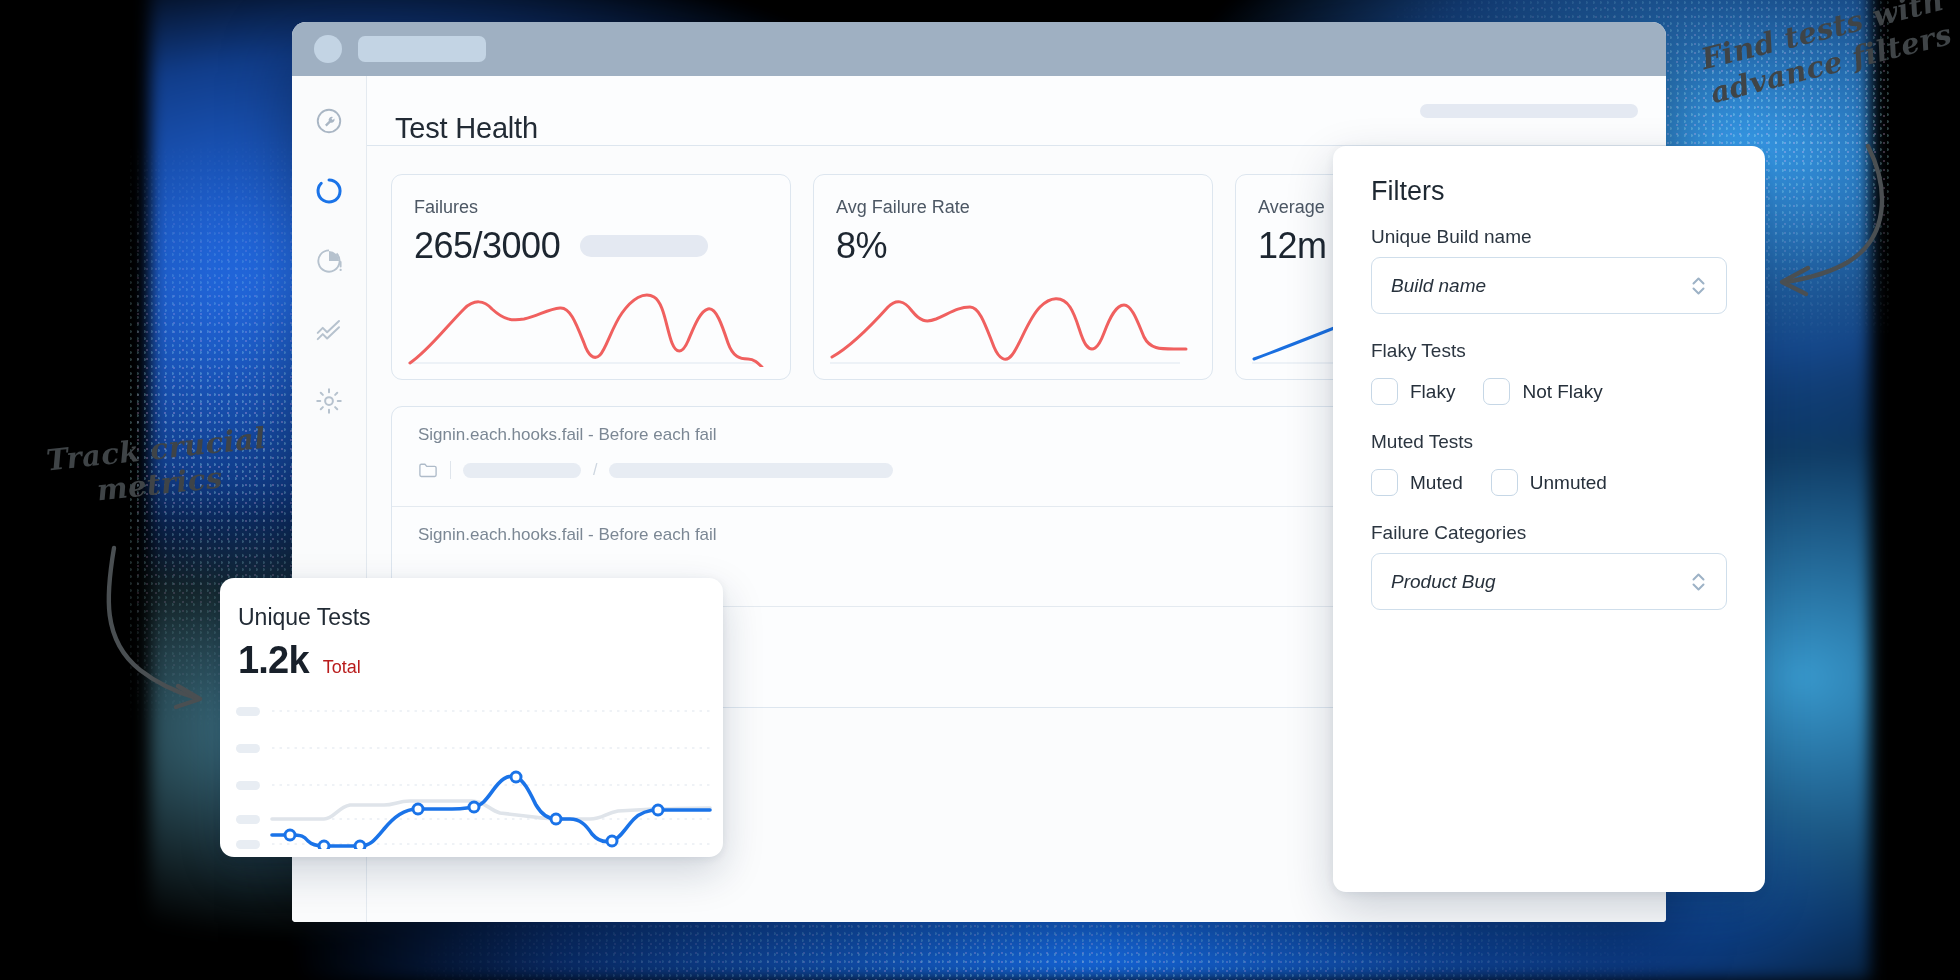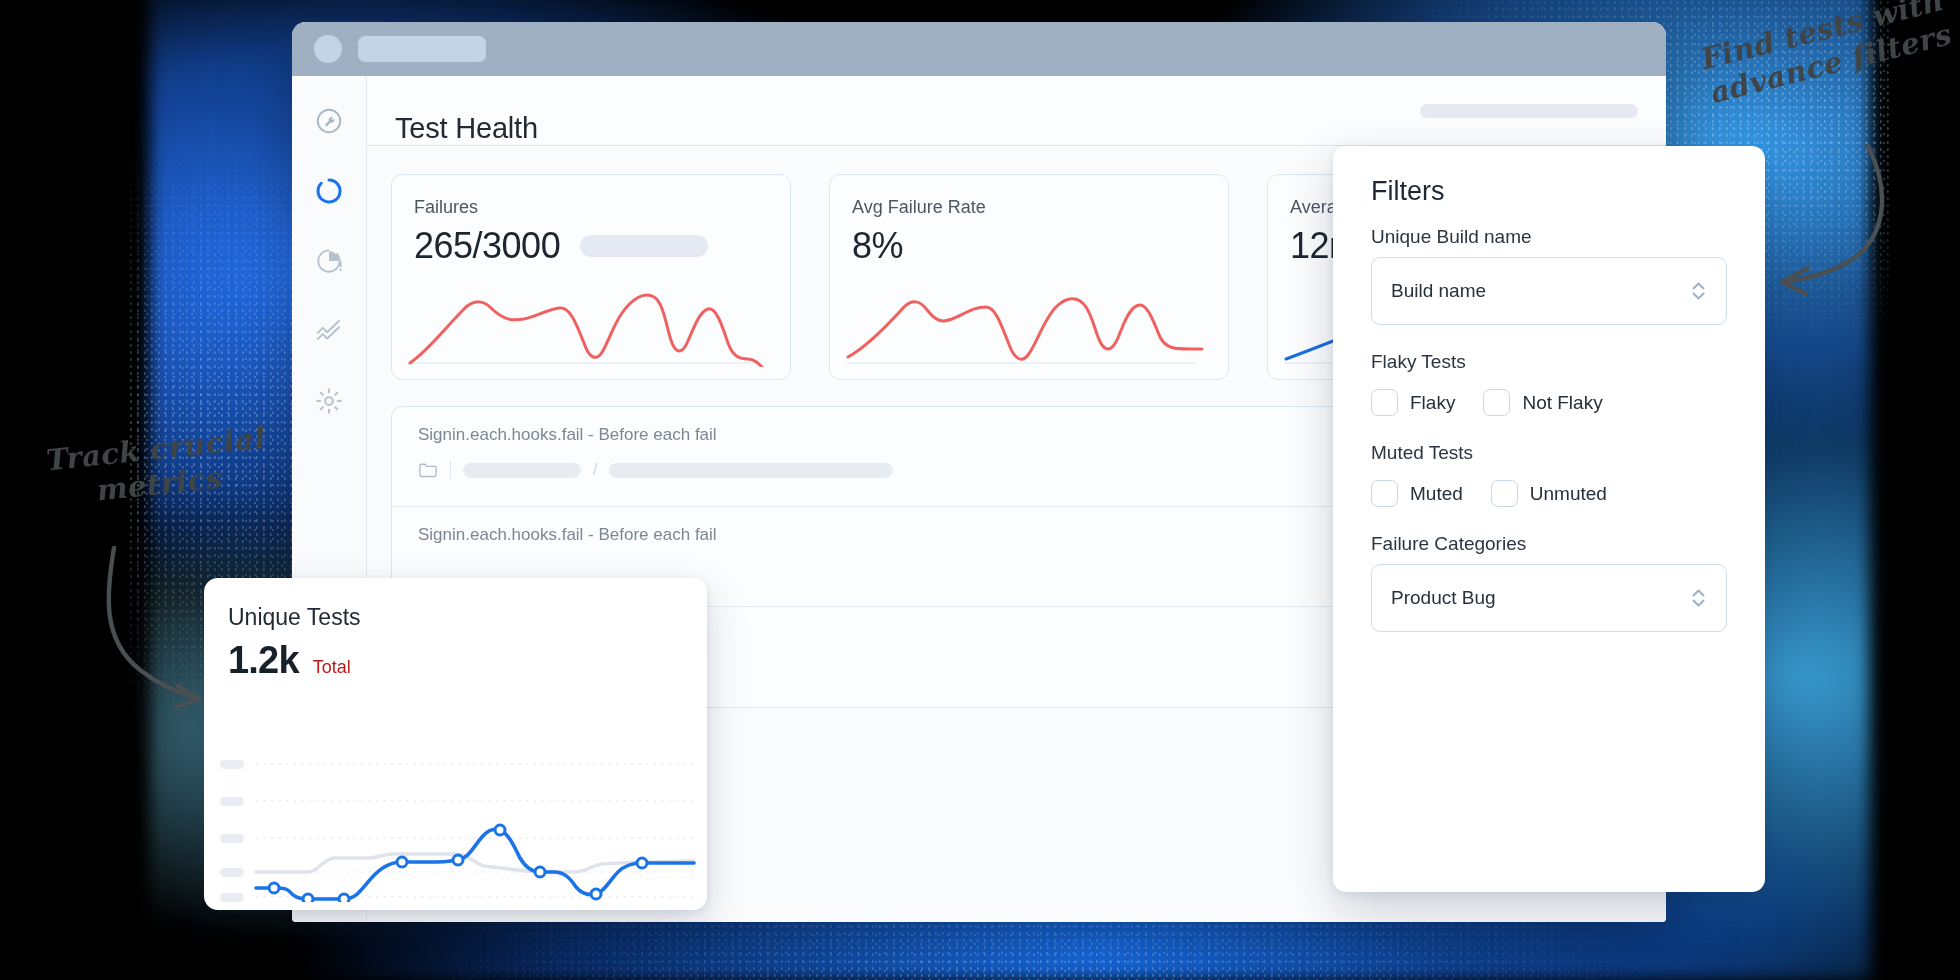--- a/index.html
+++ b/index.html
@@ -67,21 +67,21 @@
   .pageheader {
     height:70px; border-bottom:1px solid #dde6ef; display:flex; align-items:center;
     justify-content:space-between; padding:0 28px 0 28px; background:#fcfdfe;
   }
   .page-title { font-size:29px; color:#222b35; letter-spacing:-0.2px;margin-top:36px; }
   .hdr-skel { width:218px; height:14px; border-radius:7px; background:#e4e9f2; }
 
   .main { flex:1; padding:28px 24px 0 24px; background:#fbfcfd; overflow:hidden; }
 
   
-  .cards { display:flex; gap:38px; }
+  .cards { display:flex; gap:22px; }
   .card {
     flex:0 0 auto; width:400px; height:206px; border:1px solid #dde6ef; border-radius:11px;
     background:#fcfdfe; padding:22px 22px 12px 22px; position:relative; overflow:hidden;
   }
   .card-label { font-size:18px; color:#4c5764; }
   .card-valrow { display:flex; align-items:center; gap:20px; margin-top:7px; }
   .card-value { font-size:36px; color:#1d2630; letter-spacing:-0.5px; }
   .card-skel { width:128px; height:22px; border-radius:11px; background:#e4e9f2; }
   .spark { position:absolute; left:16px; right:8px; bottom:12px; height:92px; }
 
@@ -94,43 +94,43 @@
   .folder-ic { width:20px; height:18px; }
   .divider-v { width:1px; height:18px; background:#dfe5ec; }
   .meta-skel { height:15px; border-radius:8px; background:#e7ecf3; }
   .slash { color:#cdd6e0; font-size:16px; }
   .row-right { position:absolute; right:26px; top:40px; display:flex; align-items:center; gap:26px; }
   .plat { display:flex; align-items:center; gap:26px; }
   .right-skel { width:80px; height:18px; border-radius:9px; background:#e7ecf3; }
 
   
   .utcard {
-    position:absolute; left:204px; top:578px; width:503px; height:332px;
+    position:absolute; left:220px; top:578px; width:503px; height:279px;
     background:#fff; border-radius:14px; box-shadow:0 16px 42px rgba(18,40,70,0.18), 0 2px 8px rgba(18,40,70,0.08);
-    padding:26px 24px 14px 24px; overflow:hidden;
+    padding:26px 24px 14px 18px; overflow:hidden;
   }
   .ut-title { font-size:23px; color:#222b35; }
   .ut-valrow { display:flex; align-items:baseline; gap:14px; margin-top:8px; }
   .ut-value { font-size:38px; color:#18202a; letter-spacing:-0.8px; font-weight:600; }
   .ut-total { font-size:18px; color:#b91c1c; }
   .ut-chart { position:absolute; left:14px; right:10px; bottom:8px; height:160px; }
 
   
   .filters {
     position:absolute; left:1333px; top:146px; width:432px; height:746px;
     background:#fff; border-radius:13px; box-shadow:0 18px 48px rgba(16,36,64,0.2), 0 2px 10px rgba(16,36,64,0.08);
     padding:30px 38px 0 38px;
   }
   .f-title { font-size:27px; color:#1e2832; margin-bottom:19px; }
   .f-label { font-size:19px; color:#2c3views; }
   .f-label { font-size:19px; color:#2b3540; margin-bottom:9px; }
   .f-group { margin-bottom:26px; }
   .f-select {
-    height:68px; border:1px solid #cfdeeb; border-radius:9px; display:flex; align-items:center;
-    justify-content:space-between; padding:0 19px; background:#fff; cursor:pointer;
+    height:57px; border:1px solid #cfdeeb; border-radius:9px; display:flex; align-items:center;
+    justify-content:space-between; padding:0 19px; background:#fff; cursor:pointer;font-style:italic;
   }
   .f-select span { font-size:19px; color:#27313c; }
   .f-checks { display:flex; align-items:center; gap:10px; }
   .chk-item { display:flex; align-items:center; gap:12px; cursor:pointer; }
   .chk { width:27px; height:27px; border:1.6px solid #c6d7e6; border-radius:7px; background:#fff; flex:0 0 27px; }
   .chk-label { font-size:19px; color:#26303b; }
   .gap-right { margin-right:18px; }
 
   
   .anno {

